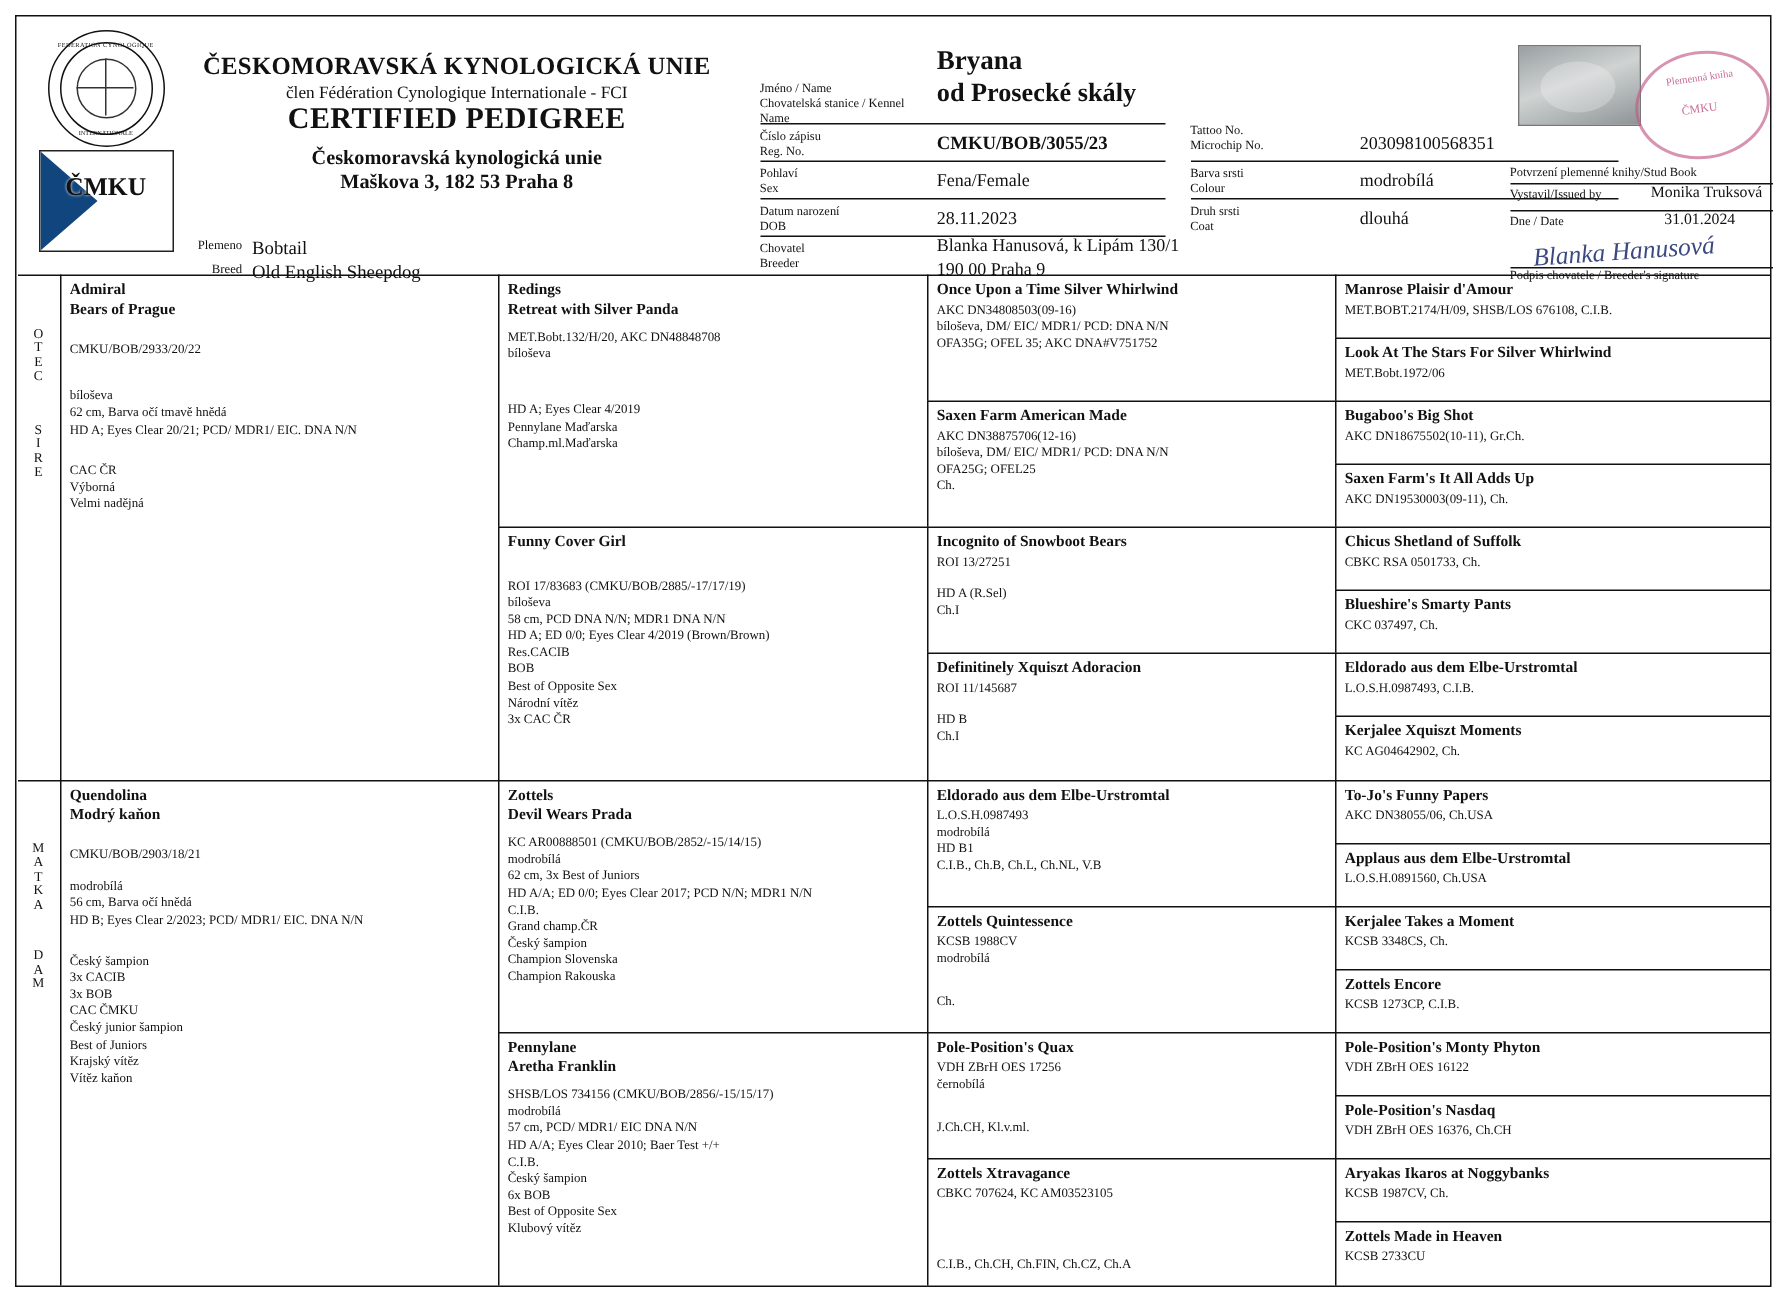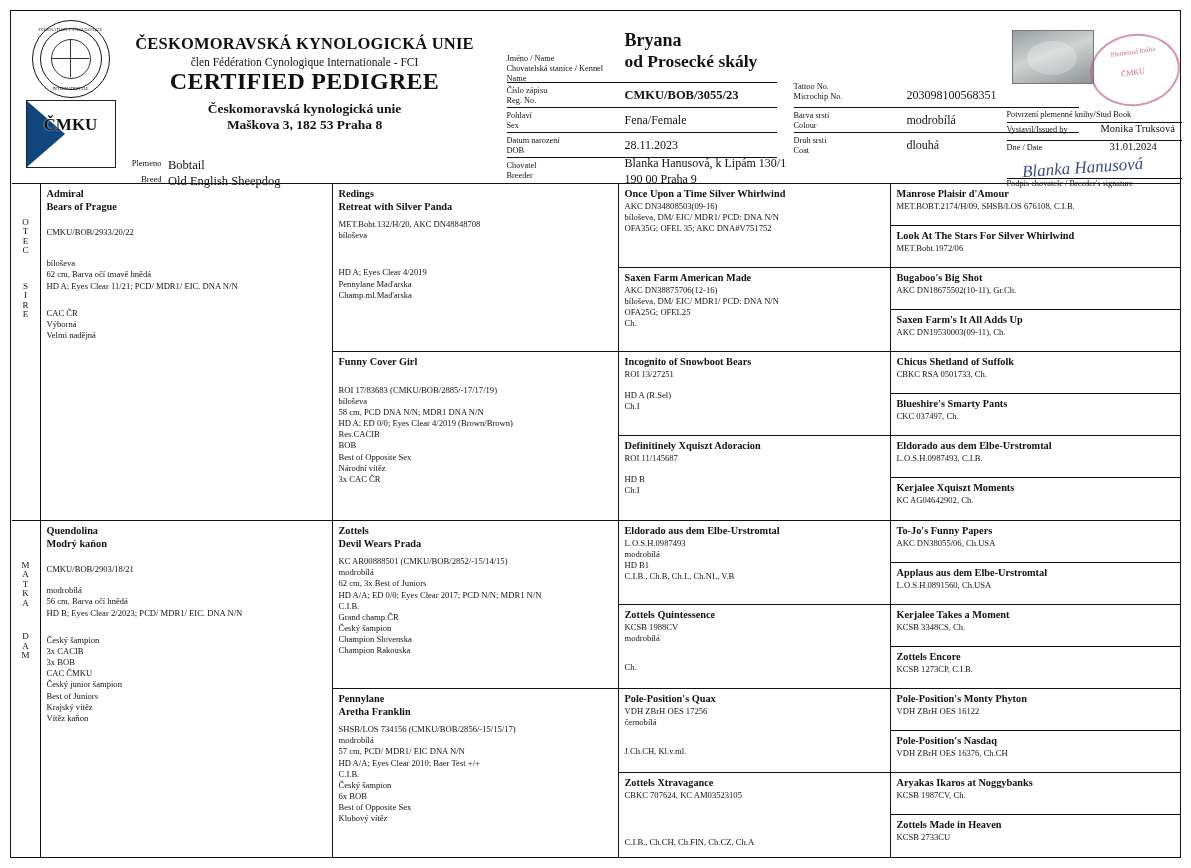--- a/index.html
+++ b/index.html
@@ -20,21 +20,21 @@
   .cmku-flag{position:absolute;left:6px;top:82px;width:88px;height:66px;border:1px solid #222;overflow:hidden;}
   .cmku-flag .white{position:absolute;left:0;top:0;width:88px;height:33px;background:#f2f2ee;z-index:-1;}
   .cmku-flag .red{position:absolute;left:0;top:33px;width:88px;height:33px;background:#cf2131;z-index:-1;}
   .cmku-flag .tri{position:absolute;left:0;top:0;width:0;height:0;border-top:33px solid transparent;border-bottom:33px solid transparent;border-left:38px solid #11457e;}
   .cmku-flag .label{position:absolute;left:0;top:14px;width:88px;text-align:center;font-weight:bold;font-size:17px;color:#111;text-shadow:0 0 2px #fff;}
 
   .title-block{position:absolute;left:118px;top:22px;width:350px;text-align:center;}
   .t1{font-size:16.5px;font-weight:bold;letter-spacing:.2px;}
   .t2{font-size:11.5px;margin-top:2px;}
   .t3{font-size:22px;font-weight:bold;margin-top:7px;letter-spacing:.3px;}
-  .t4{font-size:24px;font-weight:bold;letter-spacing:.3px;}
+  .t4{font-size:20px;font-weight:bold;letter-spacing:.3px;}
   .t5{font-size:13.5px;font-weight:bold;margin-top:6px;}
   .t6{font-size:13.5px;font-weight:bold;}
 
   .breed-row{position:absolute;left:98px;top:146px;width:380px;font-size:10px;}
   .breed-row .lbl{display:inline-block;width:52px;text-align:right;font-size:8.5px;line-height:1.25;vertical-align:top;}
   .breed-val{display:inline-block;vertical-align:top;margin-left:4px;}
   .breed-val .b1{font-size:12.5px;}
   .breed-val .b2{font-size:12.5px;}
 
   .dogname{position:absolute;left:613px;top:18px;}
@@ -218,21 +218,21 @@
           <span>M</span>
       </div>
     </div>
 
     <div class="cell" style="left:28px;top:0;width:292px;height:337px;">
       <div class="nm">Admiral</div>
       <div class="nm2">Bears of Prague</div>
       <div class="det" style="margin-top:14px;">CMKU/BOB/2933/20/22</div>
       <div class="det" style="margin-top:20px;">bíloševa</div>
       <div class="det">62 cm, Barva očí tmavě hnědá</div>
-      <div class="det">HD A; Eyes Clear 11/21; PCD/ MDR1/ EIC. DNA N/N</div>
+      <div class="det">HD A; Eyes Clear 20/21; PCD/ MDR1/ EIC. DNA N/N</div>
       <div class="det" style="margin-top:16px;">CAC ČR</div>
       <div class="det">Výborná</div>
       <div class="det">Velmi nadějná</div>
     </div>
 
     <div class="cell" style="left:28px;top:337px;width:292px;height:337px;">
       <div class="nm">Quendolina</div>
       <div class="nm2">Modrý kaňon</div>
       <div class="det" style="margin-top:14px;">CMKU/BOB/2903/18/21</div>
       <div class="det" style="margin-top:10px;">modrobílá</div>

